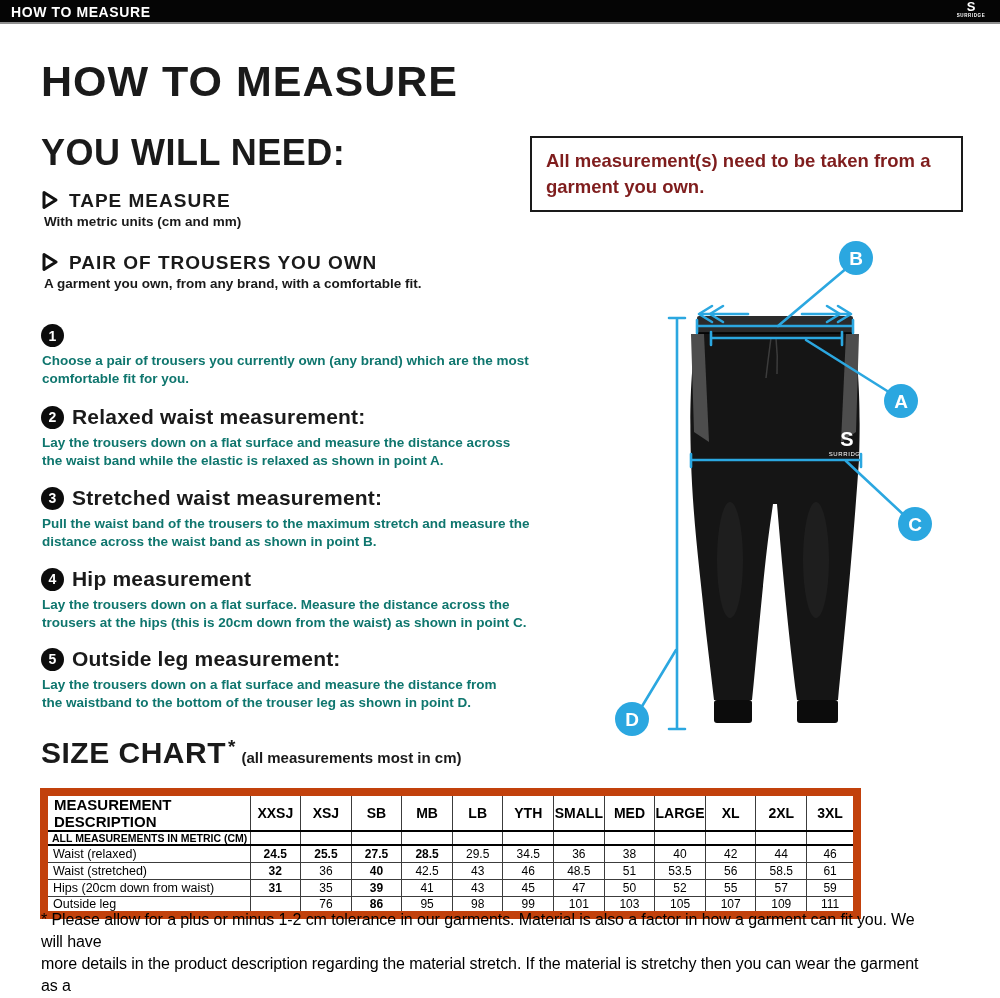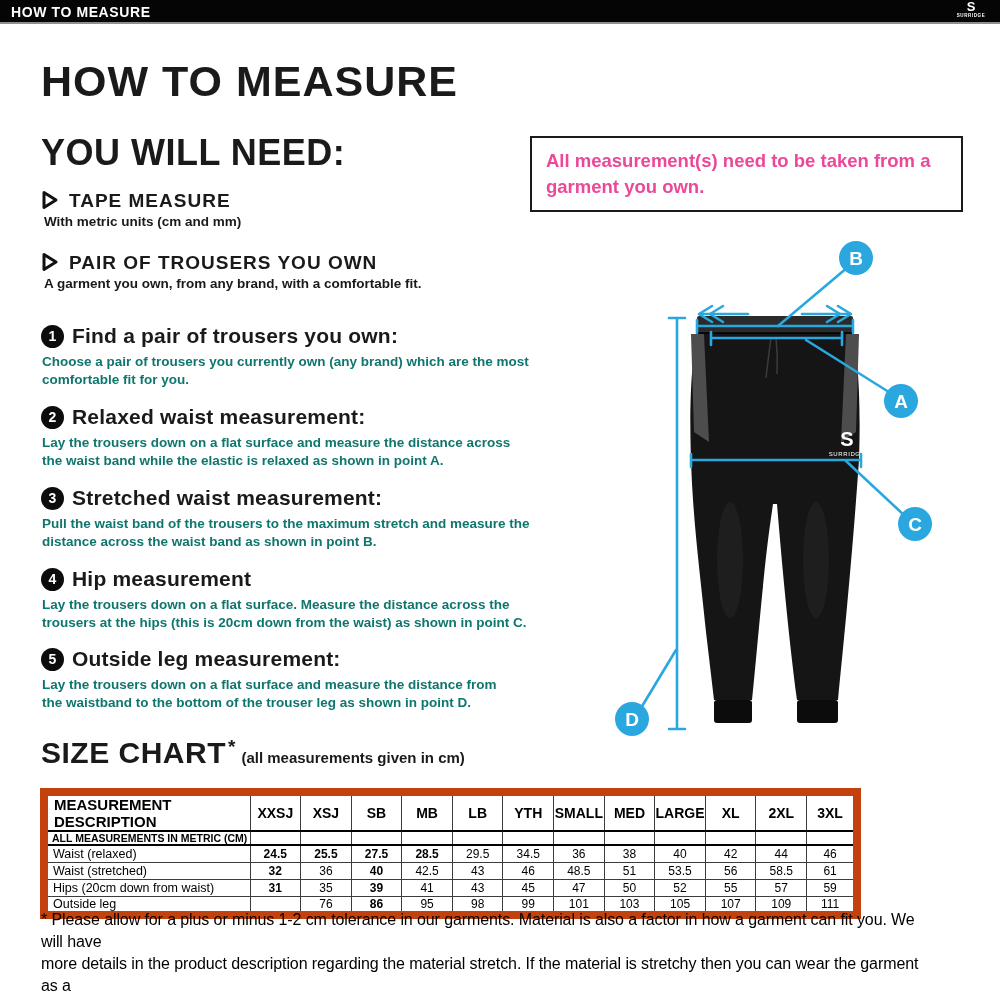--- a/index.html
+++ b/index.html
@@ -15,21 +15,21 @@
   .topbar-logo{position:absolute;right:6px;top:1px;width:46px;text-align:center;color:#fff;}
   .topbar-logo .s{display:block;font-size:13px;font-weight:bold;line-height:12px;}
   .topbar-logo .nm{display:block;font-size:4.5px;letter-spacing:.6px;font-weight:bold;line-height:6px;}
 
   
   .h1{position:absolute;left:41px;top:57px;font-size:43px;font-weight:bold;letter-spacing:1px;color:#1a1a1a;}
   .h2{position:absolute;left:41px;top:132px;font-size:36px;font-weight:bold;letter-spacing:.5px;color:#1a1a1a;}
 
   
   .notice{position:absolute;left:530px;top:136px;width:433px;height:76px;border:2.5px solid #1a1a1a;
-          padding:10px 14px;font-size:18.5px;font-weight:bold;line-height:26px;white-space:pre-line;color:#ec4899;}
+          padding:10px 14px;font-size:18.5px;font-weight:bold;line-height:26px;white-space:pre-line;color:#7f1d1d;}
 
   
   .need{position:absolute;left:41px;}
   .need.n1{top:190px;} .need.n2{top:252px;}
   .need-head{display:flex;align-items:flex-start;gap:10px;}
   .need-head .tri{flex:0 0 auto;display:block;}
   .need-label{font-size:19px;font-weight:bold;letter-spacing:1px;color:#1a1a1a;}
   .need-desc{margin:2px 0 0 3px;font-size:13.5px;font-weight:bold;color:#1a1a1a;}
 
   
@@ -106,21 +106,20 @@
         <path d="M3,2.5 L15,10 L3,17.5 Z" fill="none" stroke="#111" stroke-width="3" stroke-linejoin="round"></path>
       </svg>
       <span class="need-label">PAIR OF TROUSERS YOU OWN</span>
     </div>
     <div class="need-desc">A garment you own, from any brand, with a comfortable fit.</div>
   </div>
 
   <div class="step st-1">
     <div class="step-head">
       <span class="badge">1</span>
-      <span class="step-title">Find a pair of trousers you own:</span>
     </div>
     <div class="step-desc">Choose a pair of trousers you currently own (any brand) which are the most
 comfortable fit for you.</div>
   </div>
 
   <div class="step st-2">
     <div class="step-head">
       <span class="badge">2</span>
       <span class="step-title">Relaxed waist measurement:</span>
     </div>
@@ -204,21 +203,21 @@
       <circle class="ptc" cx="315" cy="294" r="17"></circle>
       <text class="ptl" x="315" y="301">C</text>
       <circle class="ptc" cx="32" cy="489" r="17"></circle>
       <text class="ptl" x="32" y="496">D</text>
     </g>
   </svg>
 
   <div class="sc-head">
     <span class="sc-title">SIZE CHART</span>
     <span class="sc-star">*</span>
-    <span class="sc-sub">(all measurements given in cm)</span>
+    <span class="sc-sub">(all measurements most in cm)</span>
   </div>
 
   <table class="sizes">
     <colgroup>
         <col style="width: 206px;">
         <col style="width: 50.6px;">
         <col style="width: 50.6px;">
         <col style="width: 50.6px;">
         <col style="width: 50.6px;">
         <col style="width: 50.6px;">

